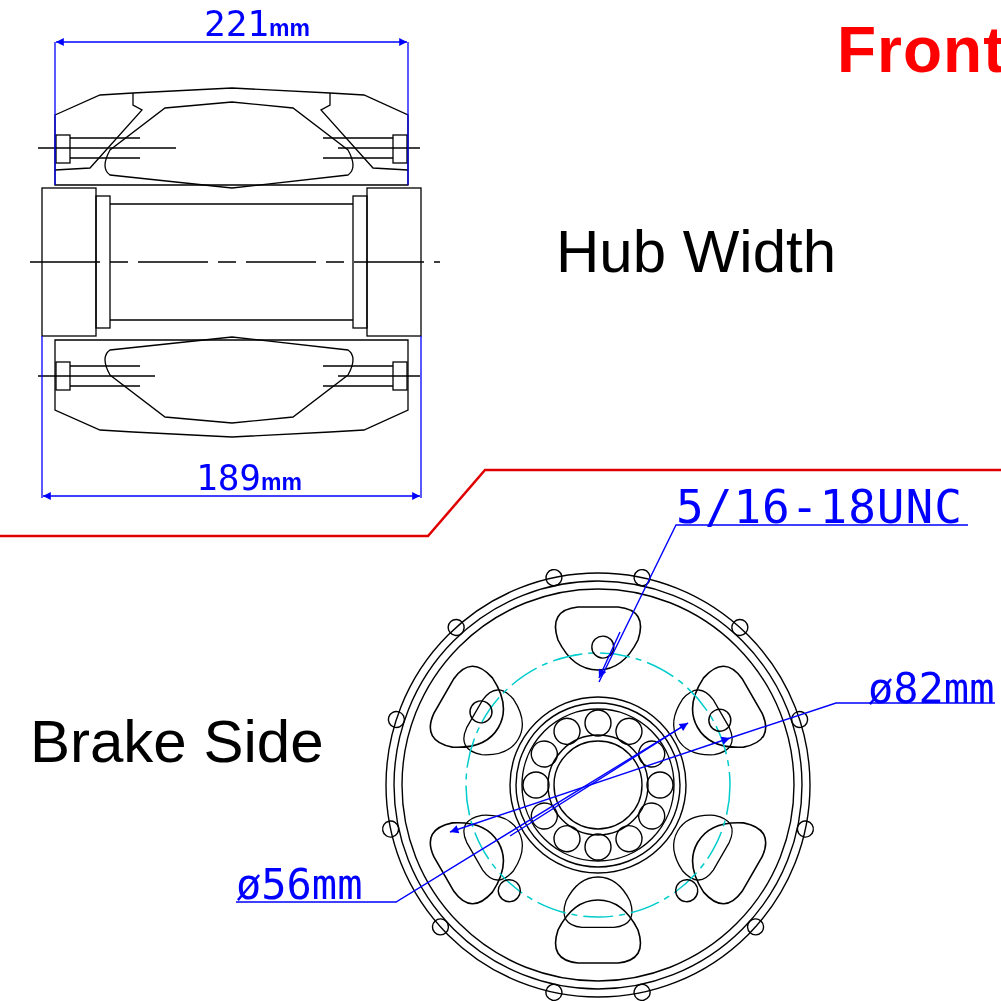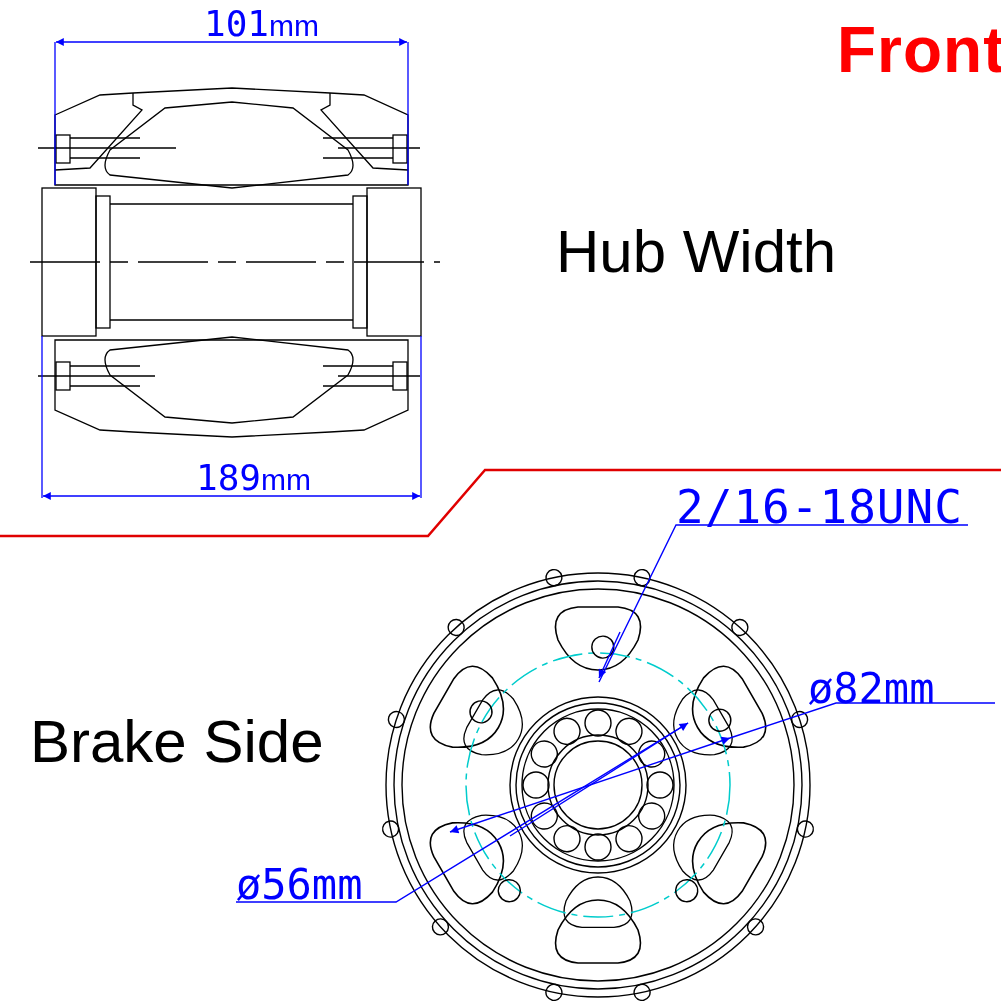--- a/index.html
+++ b/index.html
@@ -5,23 +5,23 @@
   html,body{margin:0;padding:0;background:#ffffff;}
   body{width:1001px;height:1001px;position:relative;overflow:hidden;font-family:"Liberation Sans",sans-serif;}
   .abs{position:absolute;}
   .title-front{left:800px;top:18px;font-size:64px;font-weight:bold;color:#ff0000;letter-spacing:1px;line-height:1;margin-left:37px;}
   .label-big{font-size:60px;color:#000;line-height:1;}
   .hub-width{left:556px;top:222px;}
   .brake-side{left:30px;top:712px;}
   .dim{font-family:"DejaVu Sans Mono","Liberation Mono",monospace;color:#0000ff;line-height:1;}
   .dim-127{left:204px;top:6px;font-size:36px;font-weight:200;}
   .dim-136{left:196px;top:460px;font-size:36px;}
-  .unit{font-family:"Liberation Sans",sans-serif;font-weight:normal;font-size:30px;}
+  .unit{font-family:"Liberation Sans",sans-serif;font-weight:bold;font-size:23px;}
   .thread{left:676px;top:484px;font-size:46px;letter-spacing:1px;}
-  .d82{left:808px;top:668px;font-size:42px;}
+  .d82{left:868px;top:668px;font-size:42px;}
   .d56{left:236px;top:864px;font-size:42px;text-align:right;}
   svg{position:absolute;left:0;top:0;}
 </style>
 </head>
 <body>
 
 <svg width="1001" height="1001" viewBox="0 0 1001 1001">
   <defs>
     <marker id="arr" viewBox="0 0 10 10" refX="10" refY="5" markerWidth="10" markerHeight="6" orient="auto-start-reverse">
       <path d="M0,0 L10,5 L0,10 z" fill="#0000ff"></path>
@@ -144,25 +144,25 @@
     <polyline points="995,703 836,703 730,738"></polyline>
     <line x1="450" y1="832" x2="730" y2="738" marker-start="url(#arr)" marker-end="url(#arr)"></line>
     <polyline points="236,902 396,902 688,723"></polyline>
     <line x1="510" y1="836" x2="688" y2="723" marker-end="url(#arr)"></line>
   </g>
 </svg>
 
 <div class="abs title-front">Front</div>
 
 <div class="abs dim dim-127">
-  <span>101</span><span class="unit">mm</span>
+  <span>221</span><span class="unit">mm</span>
 </div>
 
 <div class="abs dim dim-136">
   <span>189</span><span class="unit">mm</span>
 </div>
 
 <div class="abs label-big hub-width">Hub Width</div>
 <div class="abs label-big brake-side">Brake Side</div>
 
-<div class="abs dim thread">2/16-18UNC</div>
+<div class="abs dim thread">5/16-18UNC</div>
 <div class="abs dim d82">ø82mm</div>
 <div class="abs dim d56">ø56mm</div>
 
 </body></html>

